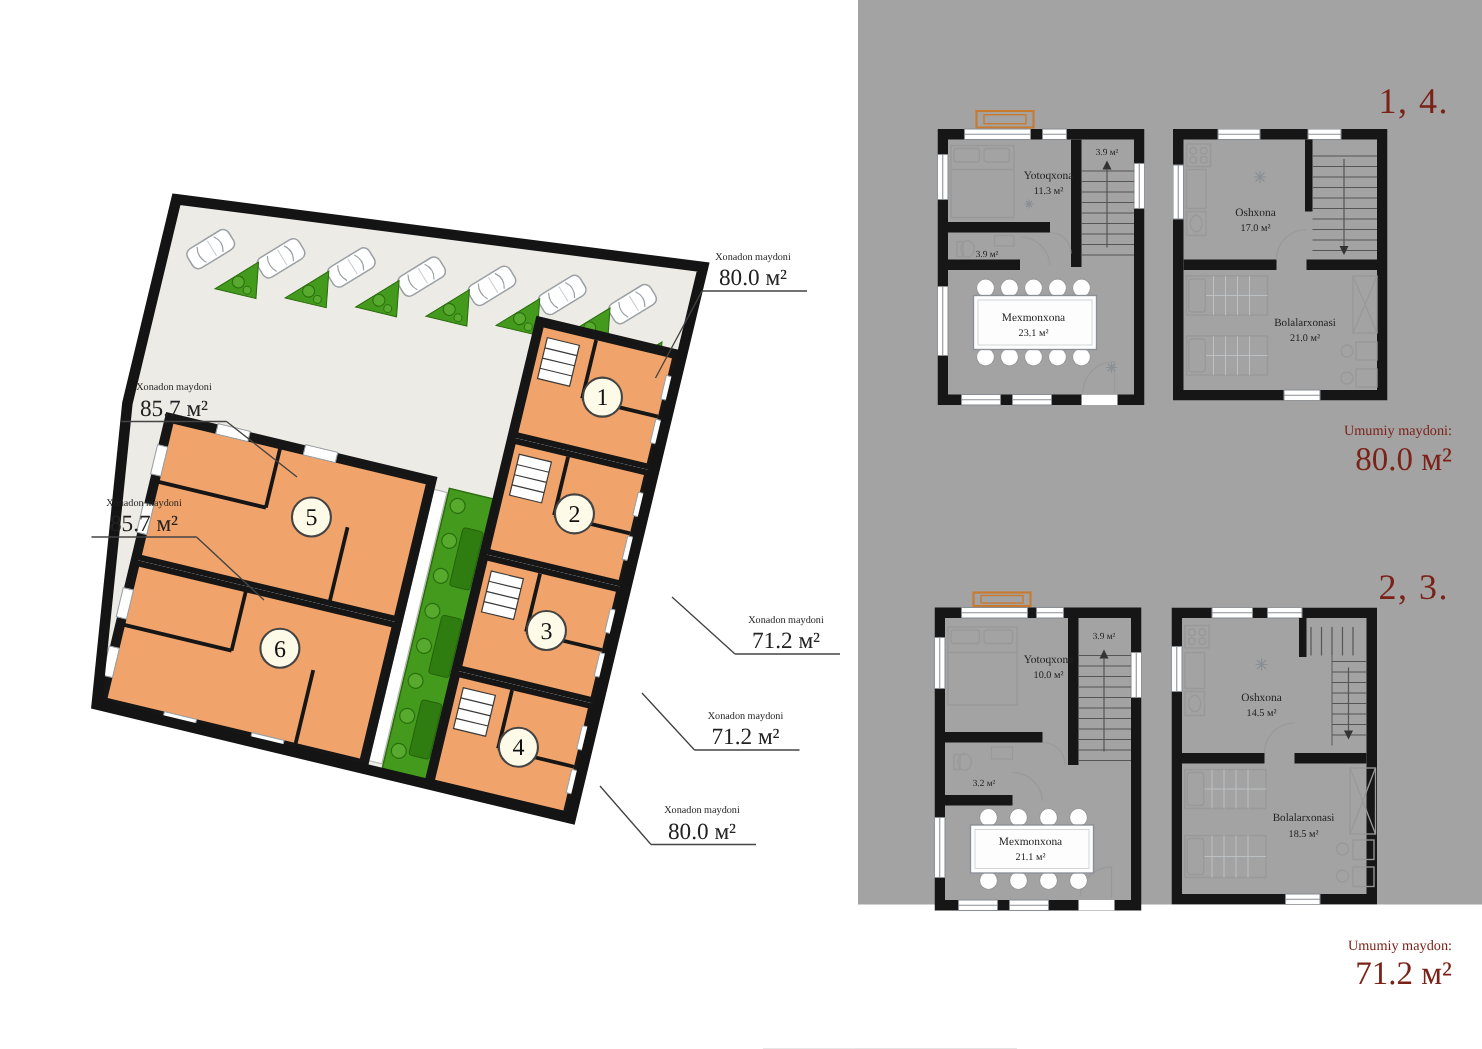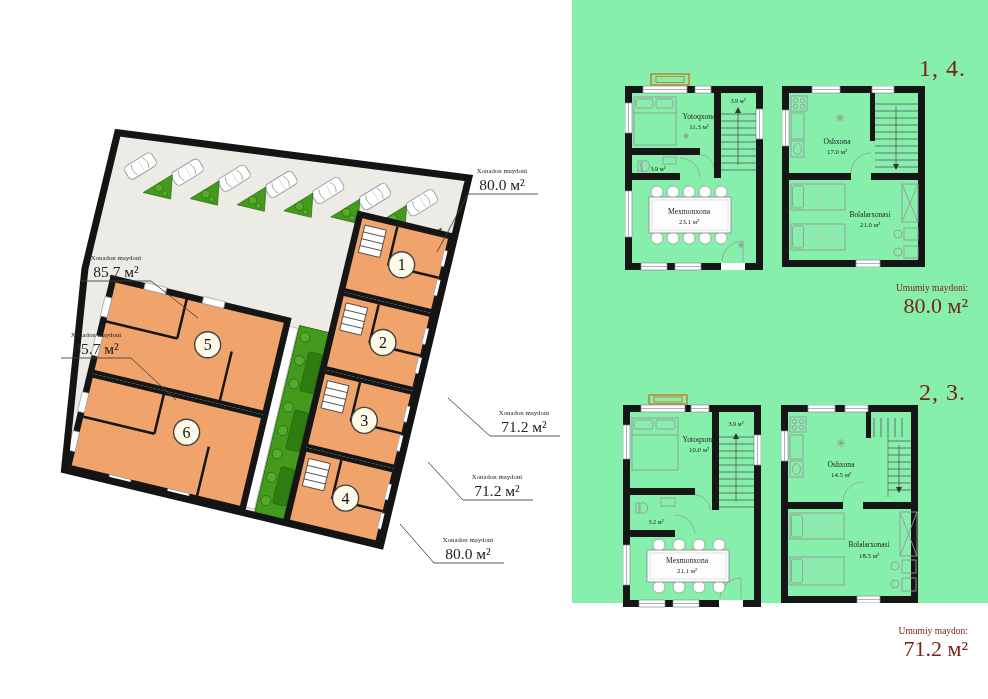--- a/index.html
+++ b/index.html
@@ -1,19 +1,19 @@
 <!DOCTYPE html>
 <html><head>
 <meta charset="utf-8">
 <style>
   html,body{margin:0;padding:0;background:#cfcfcf;}
   .canvas{position:relative;width:988px;height:699px;background:#ffffff;overflow:hidden;
           font-family:"Liberation Serif","DejaVu Serif",serif;}
   .left-panel{position:absolute;left:0;top:0;width:570px;height:699px;background:#ffffff;}
-  .right-panel{position:absolute;left:572px;top:0;width:416px;height:603px;background:#86efac;}
+  .right-panel{position:absolute;left:572px;top:0;width:416px;height:603px;background:#a3a3a3;}
   .plan-svg{position:absolute;}
   .grp-label{position:absolute;color:#7b2218;text-align:right;line-height:1;}
   .grp-units{font-size:24px;letter-spacing:1px;}
   .grp-total-title{font-size:9.5px;}
   .grp-total-value{font-size:22px;margin-top:1px;}
   svg text{font-family:"Liberation Serif","DejaVu Serif",serif;}
 </style>
 </head>
 <body>
 

